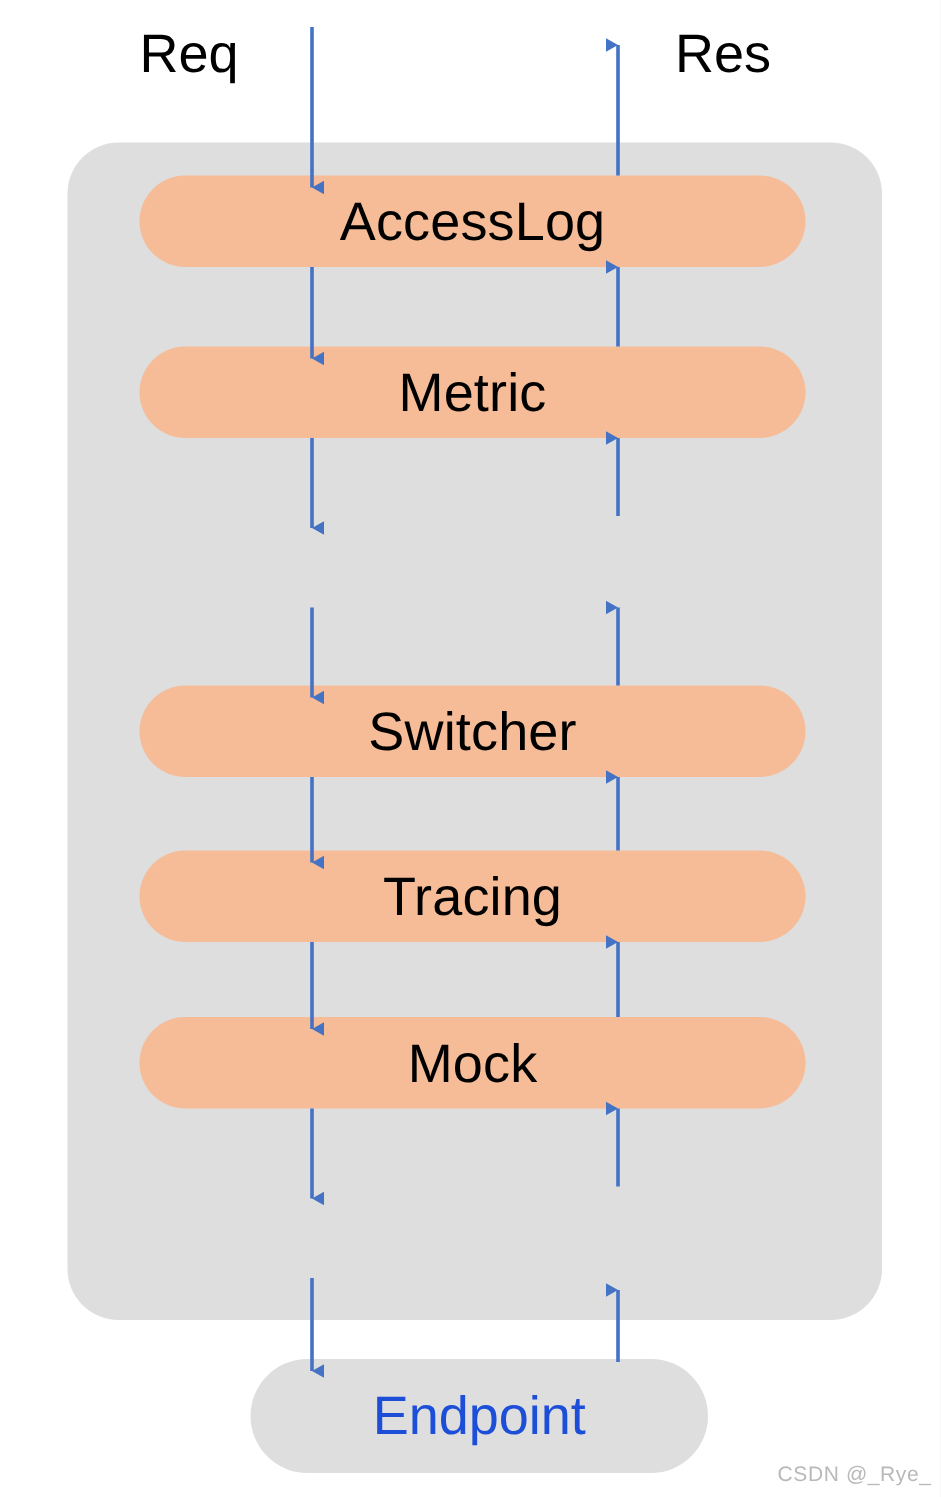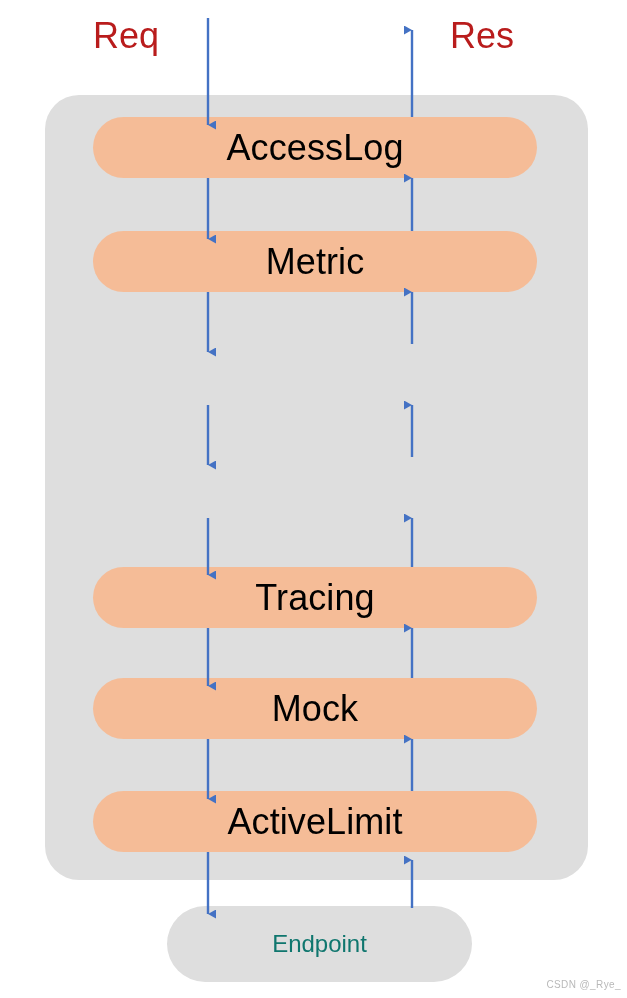--- a/index.html
+++ b/index.html
@@ -66,33 +66,33 @@
     width: 305px;
     height: 76px;
     background: #dedede;
     border-radius: 38px;
     z-index: 3;
     display: flex;
     align-items: center;
     justify-content: center;
   }
   .endpoint-label {
-    font-size: 24px;
+    font-size: 36px;
     line-height: 1;
-    color: #0f766e;
+    color: #1d4ed8;
     font-weight: 400;
     white-space: nowrap;
   }
 
   
   .flow-label {
     position: absolute;
     font-size: 36px;
     line-height: 1;
-    color: #b91c1c;
+    color: #000000;
     z-index: 4;
     white-space: nowrap;
   }
   .flow-label.req { left: 93px; top: 18px; }
   .flow-label.res { left: 450px; top: 18px; }
 
   
   .arrow-layer {
     position: absolute;
     left: 0;
@@ -100,21 +100,21 @@
     width: 627px;
     height: 998px;
     z-index: 5;
     pointer-events: none;
   }
 
   .watermark {
     position: absolute;
     right: 6px;
     bottom: 8px;
-    font-size: 10px;
+    font-size: 14px;
     color: #b9b9b9;
     letter-spacing: 0.4px;
     z-index: 8;
     white-space: nowrap;
   }
 </style>
 </head>
 <body>
 
 <div id="diagram">
@@ -123,28 +123,28 @@
 
   <div class="flow-label req">Req</div>
   <div class="flow-label res">Res</div>
 
   <div class="filter-box" style="top:231px">
     <span class="filter-label">Metric</span>
   </div>
   <div class="filter-box" style="top:117px">
     <span class="filter-label">AccessLog</span>
   </div>
+  <div class="filter-box" style="top:457px">
+    <span class="filter-label">Switcher</span>
+  </div>
   <div class="filter-box" style="top:678px">
     <span class="filter-label">Mock</span>
   </div>
   <div class="filter-box" style="top:567px">
     <span class="filter-label">Tracing</span>
-  </div>
-  <div class="filter-box" style="top:791px">
-    <span class="filter-label">ActiveLimit</span>
   </div>
 
   <div class="endpoint-box">
     <span class="endpoint-label">Endpoint</span>
   </div>
 
   <svg class="arrow-layer" viewBox="0 0 627 998" width="627" height="998">
     <defs>
       <marker id="head-down" markerWidth="9" markerHeight="8" refX="4.5" refY="8" orient="auto" markerUnits="userSpaceOnUse">
         <path d="M0,0 L9,0 L4.5,8 Z" fill="#4472c4"></path>

